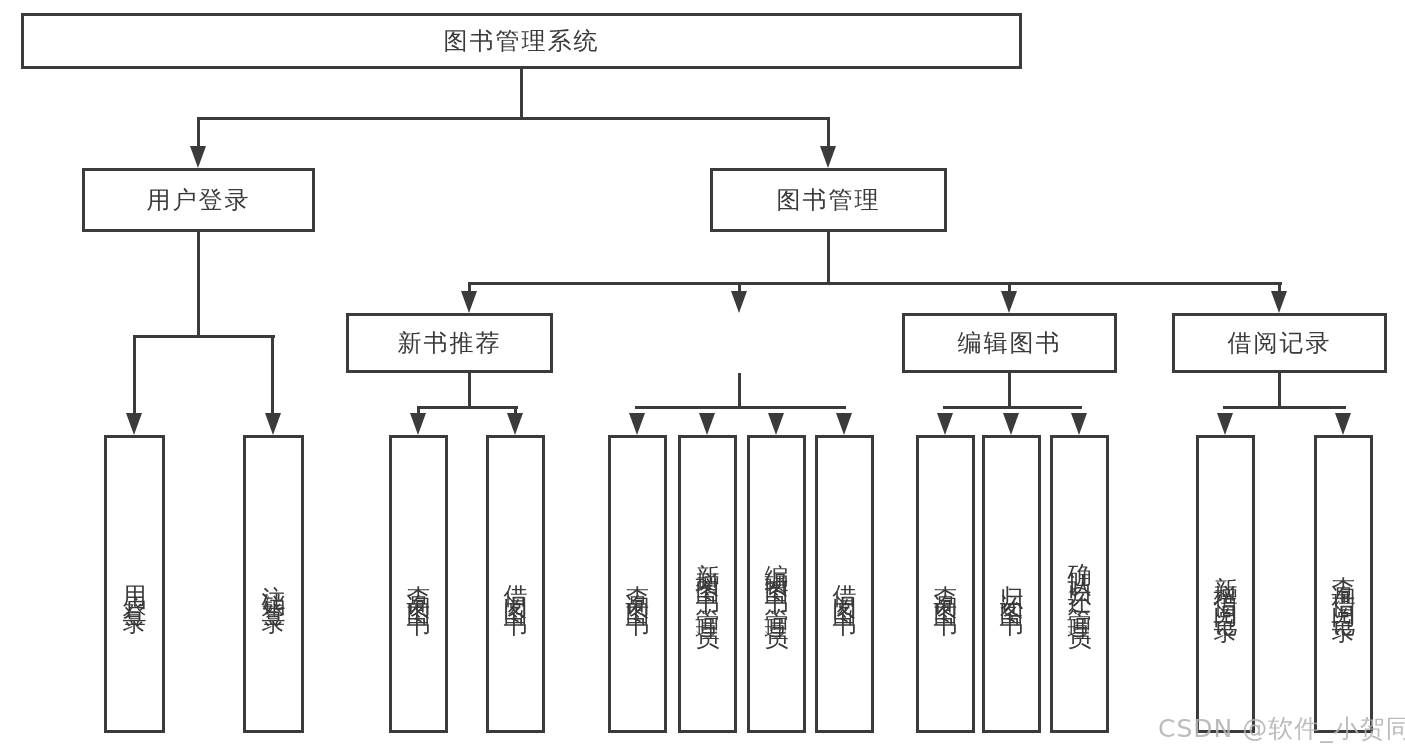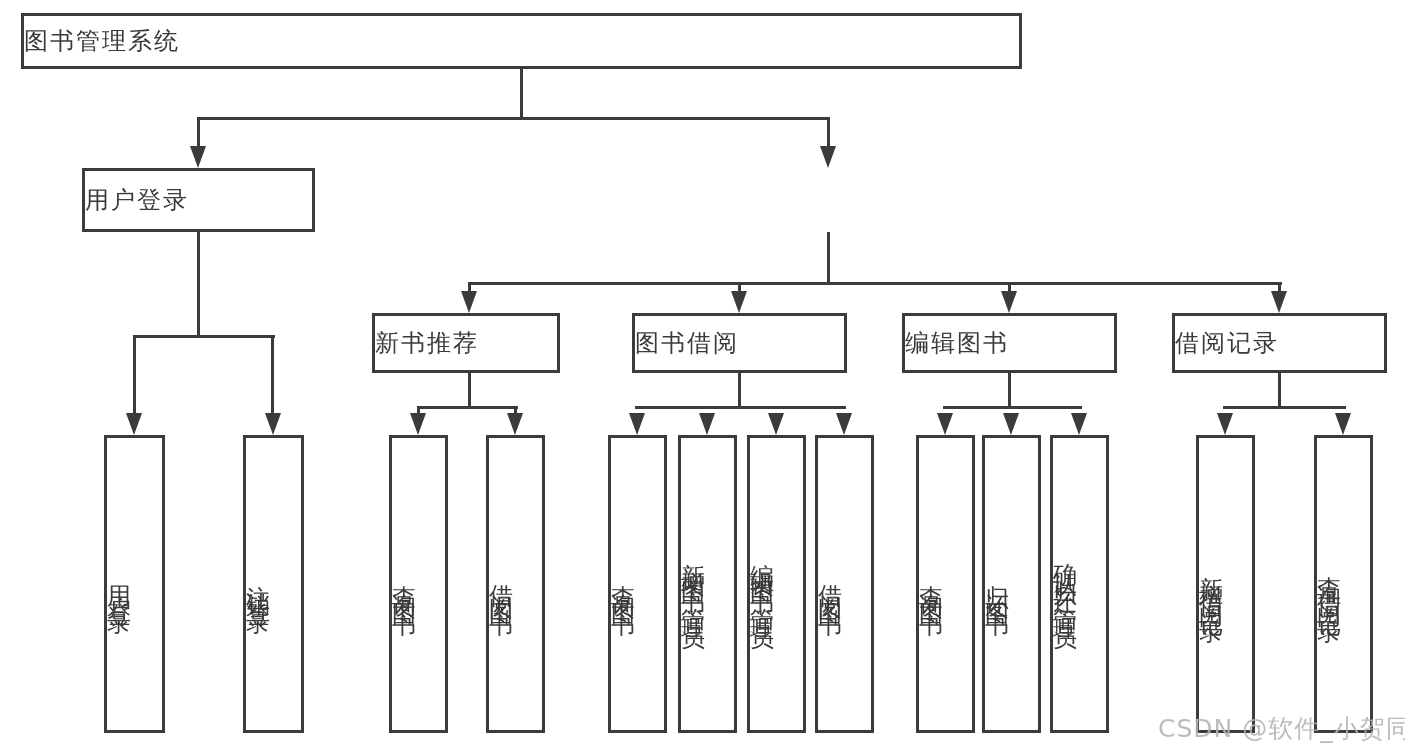--- a/index.html
+++ b/index.html
@@ -3,21 +3,21 @@
 <meta charset="utf-8">
 <style>
   html,body{margin:0;padding:0;background:#ffffff;}
   .canvas{
     position:relative;width:1405px;height:747px;background:#ffffff;overflow:hidden;
     font-family:"DejaVu Sans","Liberation Sans",sans-serif;
     --line:#3b3b3b;--text:#3a3a3a;
   }
   .box{
     position:absolute;box-sizing:border-box;border:3px solid var(--line);
-    background:#fff;display:flex;align-items:center;
+    background:#fff;display:flex;align-items:center;justify-content:center;
     color:var(--text);
   }
   .hbox span{font-size:24px;letter-spacing:2px;white-space:nowrap;}
   .vbox span{
     writing-mode:vertical-rl;text-orientation:mixed;
     font-size:24px;letter-spacing:9px;line-height:1;white-space:nowrap;
   }
   .vline{position:absolute;width:3px;background:var(--line);}
   .hline{position:absolute;height:3px;background:var(--line);}
   .arrow{
@@ -42,44 +42,44 @@
   <div class="vline" style="left:520px;top:69px;height:49px;"></div>
   <div class="hline" style="left:197px;top:117px;width:633px;"></div>
   <div class="vline" style="left:197px;top:117px;height:30px;"></div>
   <div class="arrow" style="left:190px;top:146px;"></div>
   <div class="vline" style="left:827px;top:117px;height:30px;"></div>
   <div class="arrow" style="left:820px;top:146px;"></div>
 
   <div class="box hbox" style="left:82px;top:168px;width:233px;height:64px;">
     <span>用户登录</span>
   </div>
+  <div class="box hbox" style="left:710px;top:168px;width:237px;height:64px;">
+    <span>图书管理</span>
+  </div>
 
   <div class="vline" style="left:197px;top:232px;height:106px;"></div>
   <div class="hline" style="left:133px;top:335px;width:142px;"></div>
   <div class="vline" style="left:133px;top:335px;height:80px;"></div>
   <div class="arrow" style="left:126px;top:413px;"></div>
   <div class="vline" style="left:271px;top:335px;height:80px;"></div>
   <div class="arrow" style="left:265px;top:413px;"></div>
 
   <div class="vline" style="left:827px;top:232px;height:53px;"></div>
   <div class="hline" style="left:468px;top:282px;width:814px;"></div>
   <div class="vline" style="left:468px;top:282px;height:12px;"></div>
   <div class="arrow" style="left:461px;top:291px;"></div>
   <div class="vline" style="left:738px;top:282px;height:12px;"></div>
   <div class="arrow" style="left:731px;top:291px;"></div>
   <div class="vline" style="left:1008px;top:282px;height:12px;"></div>
   <div class="arrow" style="left:1001px;top:291px;"></div>
   <div class="vline" style="left:1278px;top:282px;height:12px;"></div>
   <div class="arrow" style="left:1271px;top:291px;"></div>
 
-  <div class="box hbox" style="left:372px;top:313px;width:188px;height:60px;">
+  <div class="box hbox" style="left:346px;top:313px;width:207px;height:60px;">
     <span>新书推荐</span>
-  </div>
-  <div class="box hbox" style="left:632px;top:313px;width:215px;height:60px;">
-    <span>图书借阅</span>
   </div>
   <div class="box hbox" style="left:902px;top:313px;width:215px;height:60px;">
     <span>编辑图书</span>
   </div>
   <div class="box hbox" style="left:1172px;top:313px;width:215px;height:60px;">
     <span>借阅记录</span>
   </div>
 
   <div class="vline" style="left:468px;top:373px;height:36px;"></div>
   <div class="hline" style="left:417px;top:406px;width:101px;"></div>

